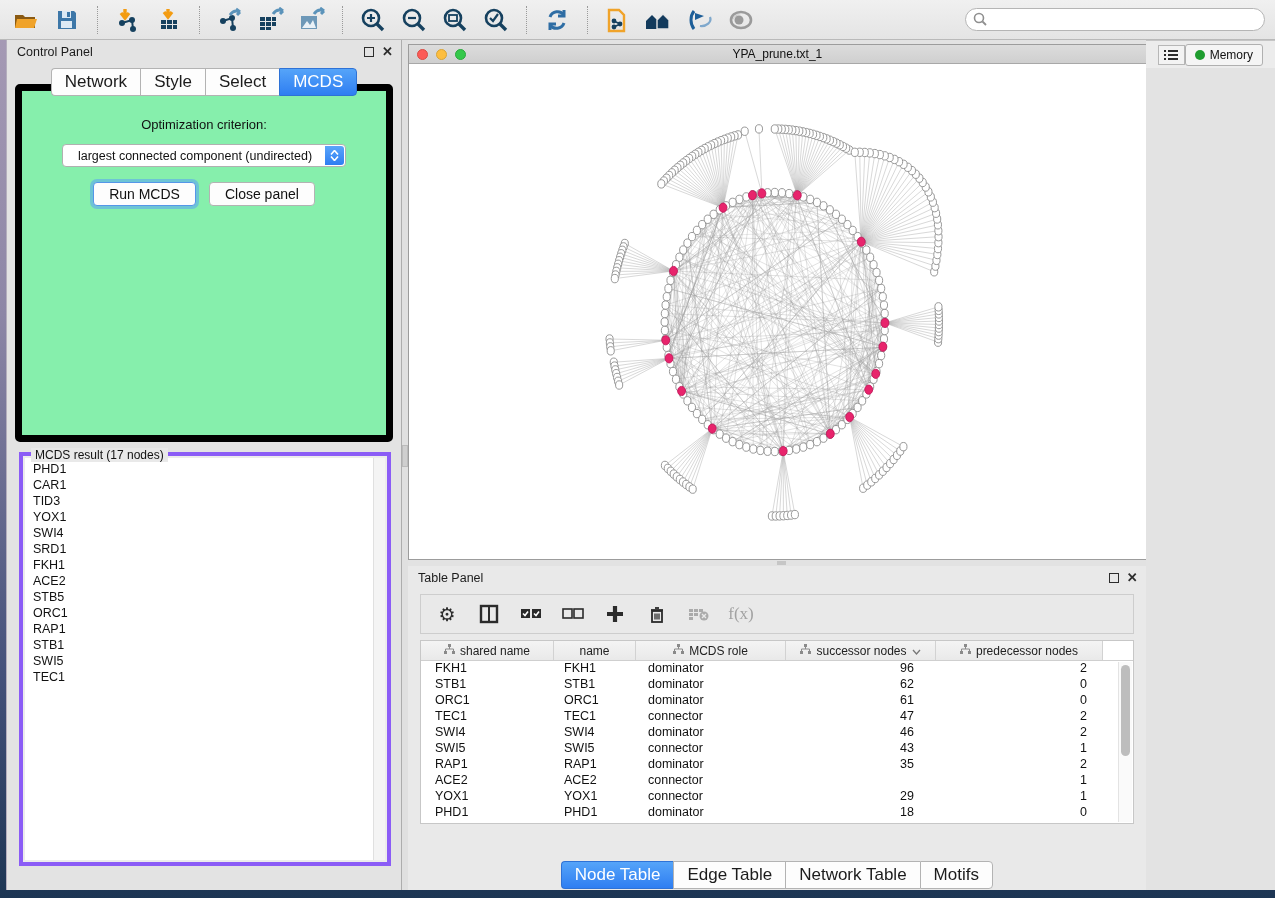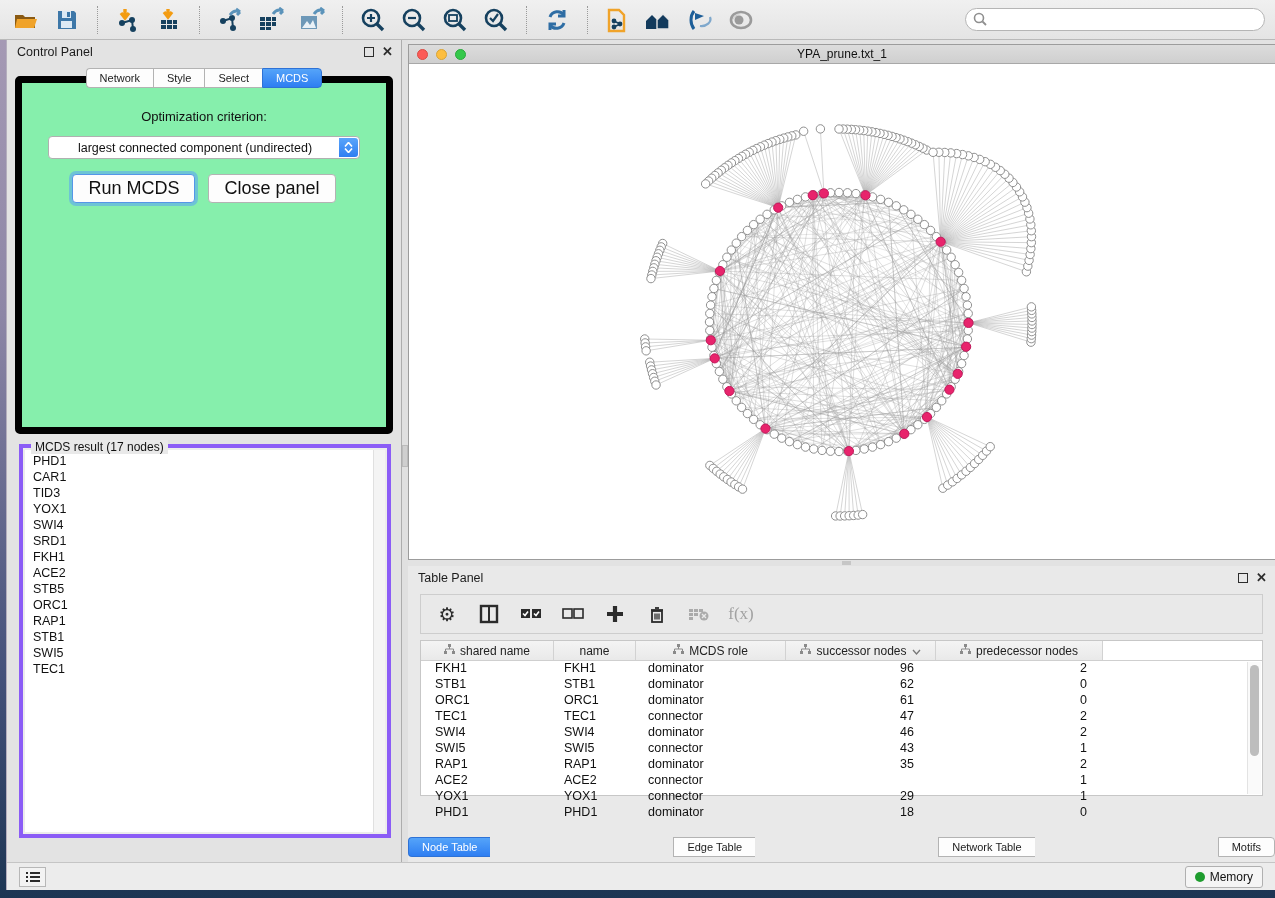--- a/index.html
+++ b/index.html
@@ -13,49 +13,49 @@
     display:flex; align-items:center; padding:0 10px; gap:9px; }
   .tb-icon { width:32px; height:30px; display:flex; align-items:center; justify-content:center; cursor:default; }
   .tb-sep { width:0; height:28px; border-left:1px dotted #9a9a9a; margin:0 5px; }
   .tb-search { margin-left:auto; position:relative; }
   .tb-search input { width:300px; height:23px; border:1px solid #b5b5b5; border-radius:12px;
     background:#fff; padding:0 8px 0 26px; font-size:12px; outline:none; }
   .tb-search .mag { position:absolute; left:8px; top:4px; }
 
   
   .content { position:absolute; top:40px; left:6px; right:0; bottom:8px;
-    background:#e3e3e3; display:flex; flex-direction:column; border-left:1px solid #b4aebd; }
+    background:#e3e3e3; display:flex; flex-direction:row; border-left:1px solid #b4aebd; }
   .main-row { flex:1; display:flex; min-height:0; }
 
   
   .control-panel { width:394px; background:#e3e3e3; display:flex; flex-direction:column; min-height:0; }
   .panel-head { height:22px; display:flex; align-items:center; padding:2px 8px 0 10px; }
   .panel-head .ttl { font-size:12.5px; color:#1c1c1c; }
   .panel-head .winbtns { margin-left:auto; display:flex; gap:8px; align-items:center; }
   .float-btn { width:10px; height:10px; border:1.5px solid #2d2d2d; background:transparent; }
   .close-x { font-size:13px; font-weight:bold; color:#2d2d2d; line-height:10px; }
 
   .cp-tabs { display:flex; justify-content:center; margin-top:6px; position:relative; z-index:2; }
-  .seg { font-size:11px; padding:3px 13px; background:#fdfdfd; border:1px solid #b3b3b3; border-right:none; color:#1c1c1c; }
+  .seg { font-size:17px; padding:3px 13px; background:#fdfdfd; border:1px solid #b3b3b3; border-right:none; color:#1c1c1c; }
   .seg:first-child { border-radius:4px 0 0 4px; }
   .seg:last-child { border-radius:0 4px 4px 0; border-right:1px solid #b3b3b3; }
   .seg.active { background:linear-gradient(#55a4f9,#2e7ef2); color:#fff; border-color:#2e72d6; }
 
   .cp-box { margin:-12px 8px 0 8px; border:7px solid #000000; border-radius:5px;
     background:#86efac; height:358px; padding-top:26px; text-align:center; }
   .opt-label { font-size:13px; color:#111; margin-bottom:12px; }
-  .dropdown { margin:0 auto; width:312px; height:23px; background:#fff; border:1px solid #b0b0b0;
+  .dropdown { margin:0 auto; width:284px; height:23px; background:#fff; border:1px solid #b0b0b0;
     border-radius:4px; display:flex; align-items:center; position:relative; }
   .dropdown .val { flex:1; font-size:12.5px; text-align:center; color:#111; padding-right:18px; }
   .dropdown .step { position:absolute; right:1px; top:1px; bottom:1px; width:19px;
     background:linear-gradient(#5aa5fa,#2e7ef2); border-radius:0 3px 3px 0;
     display:flex; flex-direction:column; align-items:center; justify-content:center; gap:1px; }
   .dropdown .step svg { display:block; }
   .cp-btn-row { margin-top:15px; display:flex; justify-content:center; gap:13px; }
-  .btn { font-size:18px; padding:3px 15px; background:#fdfdfd; border:1px solid #b3b3b3; border-radius:4px; color:#111; }
+  .btn { font-size:14px; padding:3px 15px; background:#fdfdfd; border:1px solid #b3b3b3; border-radius:4px; color:#111; }
   .btn.focused { border-color:#5596e8; box-shadow:0 0 0 3px rgba(90,160,248,.55); }
 
   .mcds-box { flex:1; margin:10px 10px 24px 12px; border:4px solid #8b5cf6;
     background:#ececec; min-height:0; position:relative; padding:2px; }
   .mcds-legend { position:absolute; top:-8px; left:8px; background:#e9e9e9; font-size:12px; padding:0 4px; color:#111; }
   .mcds-inner { width:100%; height:100%; background:#fff; display:flex; }
   .mcds-list { flex:1; overflow:hidden; padding:3px 8px; font-size:12.5px; line-height:16px; color:#111; }
   .mcds-scroll { width:12px; background:#f4f4f4; border-left:1px solid #e0e0e0; }
 
   
@@ -90,21 +90,21 @@
   .tbl { flex:1; min-width:0; }
   .thead { display:flex; height:20px; border-bottom:1px solid #cfcfcf; }
   .th { background:linear-gradient(#f4f4f4,#e9e9e9); border-right:1px solid #d2d2d2; font-size:12px; color:#222;
     display:flex; align-items:center; justify-content:center; gap:5px; }
   .trow { display:flex; height:16px; font-size:12.5px; color:#111; }
   .td { overflow:hidden; white-space:nowrap; }
   .td.l { text-align:left; } .td.r { text-align:right; }
   .tbl-scroll { position:absolute; right:1px; top:21px; bottom:1px; width:14px; background:#fafafa; border-left:1px solid #e3e3e3; }
   .tbl-thumb { position:absolute; left:2px; top:3px; width:9px; height:91px; background:#bdbdbd; border-radius:5px; }
 
-  .tp-tabs { height:30px; display:flex; justify-content:space-between; align-items:center;margin-top:36px; }
+  .tp-tabs { height:30px; display:flex; justify-content:center; align-items:center;margin-top:36px; }
 
   
   .status-bar { height:28px; background:#ececec; border-top:1px solid #c5c5c5;
     display:flex; align-items:center; padding:0 12px; }
   .list-btn { width:27px; height:20px; border:1px solid #b7b7b7; background:#f3f3f3; display:flex; align-items:center; justify-content:center; }
   .mem-btn { margin-left:auto; height:22px; border:1px solid #b0b0b0; background:#f5f5f5; border-radius:3px;
     display:flex; align-items:center; gap:5px; padding:0 9px; font-size:12px; color:#111; }
   .mem-dot { width:10px; height:10px; border-radius:50%; background:#1f9d2f; }
 </style>
 </head>

